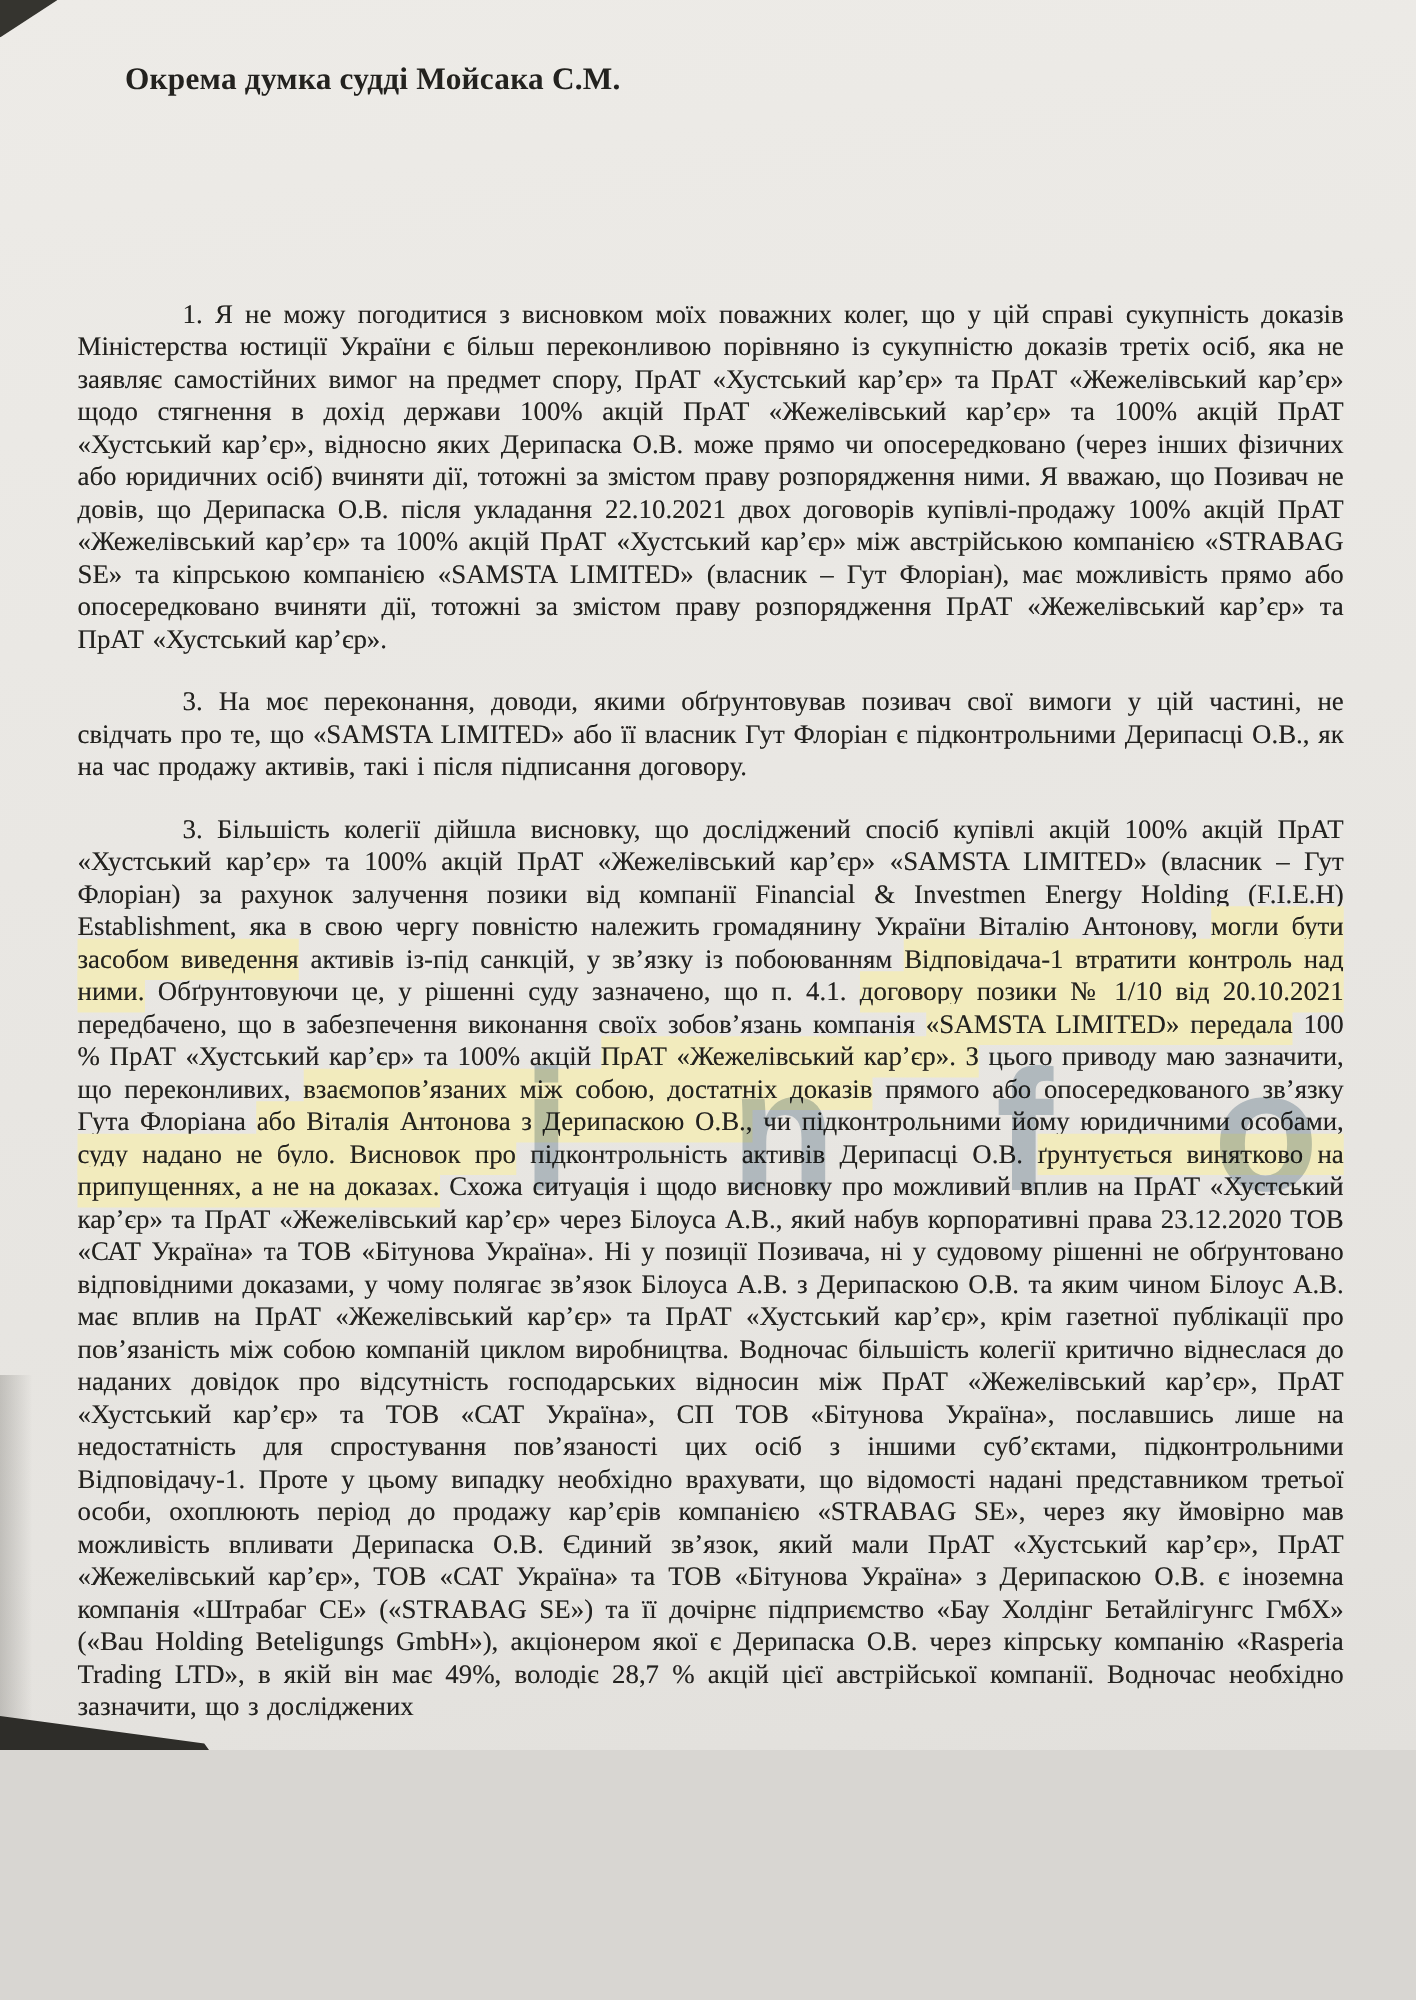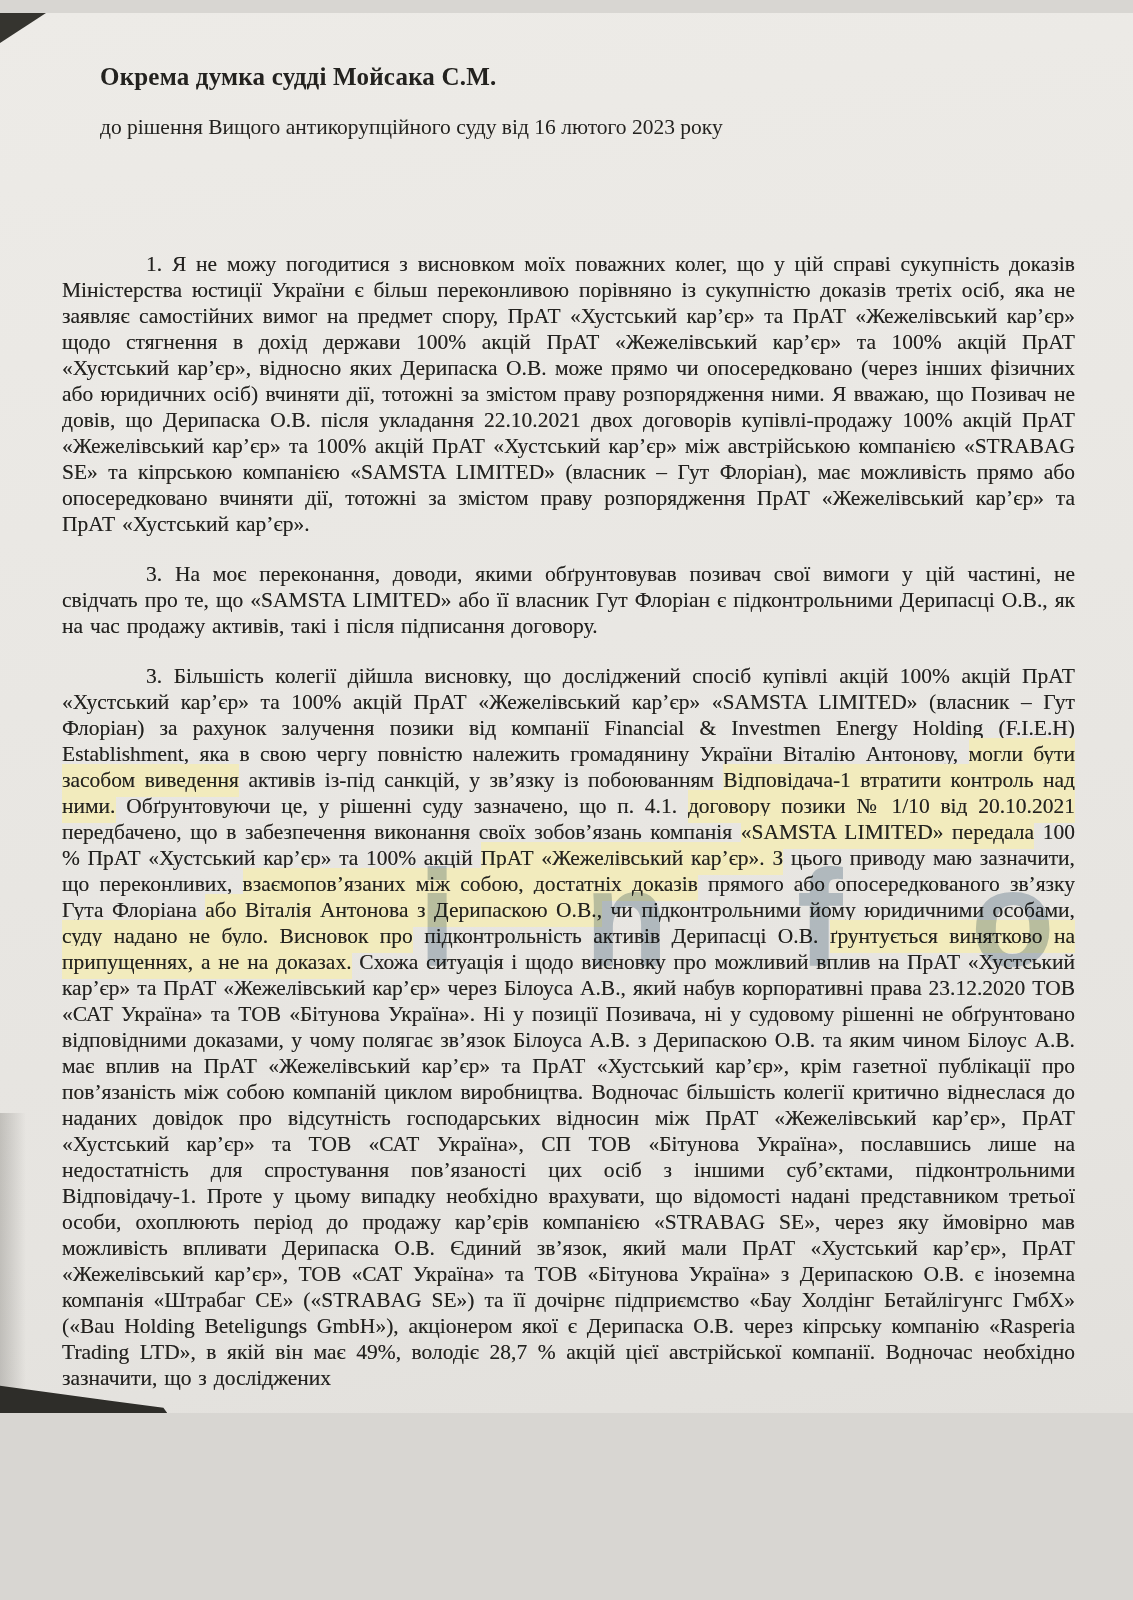--- a/index.html
+++ b/index.html
@@ -5,21 +5,20 @@
   html,body{margin:0;padding:0;}
   body{
     width:1133px;height:1600px;overflow:hidden;
     font-family:"Liberation Serif","DejaVu Serif",serif;
     background:#d8d6d2;
   }
   .page{
     position:relative;width:1133px;height:1400px;overflow:hidden;
     background:linear-gradient(172deg,#edebe7 0%,#e9e7e3 45%,#e6e4e0 80%,#e2e0dc 100%);
     color:var(--ink,#23221f);
-    margin-top:13px;
   }
   
   .corner-tl{
     position:absolute;left:0;top:0;width:46px;height:30px;
     background:#35342f;
     clip-path:polygon(0 0,100% 0,0 100%);
   }
   .edge-bl{
     position:absolute;left:0;bottom:0;width:190px;height:44px;
     background:#2e2d29;
@@ -84,21 +83,20 @@
 <body>
 
 <div class="page">
 
   <div class="corner-tl"></div>
   <div class="edge-left"></div>
   <div class="edge-bl"></div>
 
   <div class="header">
     <p class="doc-title">Окрема думка судді Мойсака С.М.</p>
-    <p class="doc-sub">до рішення Вищого антикорупційного суду від 16 лютого 2023 року</p>
   </div>
 
   <div class="wm wm-info">info</div>
 
   <div class="body-text">
       <p class="para"><span>1.  Я не можу погодитися з висновком моїх поважних колег, що у цій справі сукупність доказів Міністерства юстиції України є більш переконливою порівняно із сукупністю доказів третіх осіб, яка не заявляє самостійних вимог на предмет спору, ПрАТ «Хустський кар’єр» та ПрАТ «Жежелівський кар’єр» щодо стягнення в дохід держави 100% акцій ПрАТ «Жежелівський кар’єр» та 100% акцій ПрАТ «Хустський кар’єр», відносно яких Дерипаска О.В. може прямо чи опосередковано (через інших фізичних або юридичних осіб) вчиняти дії, тотожні за змістом праву розпорядження ними. Я вважаю, що Позивач не довів, що Дерипаска О.В. після укладання 22.10.2021 двох договорів купівлі-продажу 100% акцій ПрАТ «Жежелівський кар’єр» та 100% акцій ПрАТ «Хустський кар’єр» між австрійською компанією «STRABAG SE» та кіпрською компанією «SAMSTA LIMITED» (власник – Гут Флоріан), має можливість прямо або опосередковано вчиняти дії, тотожні за змістом праву розпорядження ПрАТ «Жежелівський кар’єр» та ПрАТ «Хустський кар’єр».</span></p>
       <p class="para"><span>3.  На моє переконання, доводи, якими обґрунтовував позивач свої вимоги у цій частині, не свідчать про те, що «SAMSTA LIMITED» або її власник Гут Флоріан є підконтрольними Дерипасці О.В., як на час продажу активів, такі і після підписання договору.</span></p>
       <p class="para"><span>3.  Більшість колегії дійшла висновку, що досліджений спосіб купівлі акцій 100% акцій ПрАТ «Хустський кар’єр» та 100% акцій ПрАТ «Жежелівський кар’єр» «SAMSTA LIMITED» (власник – Гут Флоріан) за рахунок залучення позики від компанії Financial &amp; Investmen Energy Holding (F.I.E.H) Establishment, яка в свою чергу повністю належить громадянину України Віталію Антонову, </span><span class="hl">могли бути засобом виведення</span><span> активів із-під санкцій, у зв’язку із побоюванням </span><span class="hl">Відповідача-1 втратити контроль над ними.</span><span> Обґрунтовуючи це, у рішенні суду зазначено, що п. 4.1. </span><span class="hl">договору позики № 1/10 від 20.10.2021</span><span> передбачено, що в забезпечення виконання своїх зобов’язань компанія </span><span class="hl">«SAMSTA LIMITED» передала</span><span> 100 % ПрАТ «Хустський кар’єр» та 100% акцій </span><span class="hl">ПрАТ «Жежелівський кар’єр». З</span><span> цього приводу маю зазначити, що переконливих, </span><span class="hl">взаємопов’язаних між собою, достатніх доказів</span><span> прямого або опосередкованого зв’язку Гута Флоріана </span><span class="hl">або Віталія Антонова з Дерипаскою О.В.,</span><span> чи підконтрольними йому юридичними особами, </span><span class="hl">суду надано не було. Висновок про</span><span> підконтрольність активів Дерипасці О.В. </span><span class="hl">ґрунтується винятково на припущеннях, а не на доказах.</span><span> Схожа ситуація і щодо висновку про можливий вплив на ПрАТ «Хустський кар’єр» та ПрАТ «Жежелівський кар’єр» через Білоуса А.В., який набув корпоративні права 23.12.2020 ТОВ «САТ Україна» та ТОВ «Бітунова Україна». Ні у позиції Позивача, ні у судовому рішенні не обґрунтовано відповідними доказами, у чому полягає зв’язок Білоуса А.В. з Дерипаскою О.В. та яким чином Білоус А.В. має вплив на ПрАТ «Жежелівський кар’єр» та ПрАТ «Хустський кар’єр», крім газетної публікації про пов’язаність між собою компаній циклом виробництва. Водночас більшість колегії критично віднеслася до наданих довідок про відсутність господарських відносин між ПрАТ «Жежелівський кар’єр», ПрАТ «Хустський кар’єр» та ТОВ «САТ Україна», СП ТОВ «Бітунова Україна», пославшись лише на недостатність для спростування пов’язаності цих осіб з іншими суб’єктами, підконтрольними Відповідачу-1. Проте у цьому випадку необхідно врахувати, що відомості надані представником третьої особи, охоплюють період до продажу кар’єрів компанією «STRABAG SE», через яку ймовірно мав можливість впливати Дерипаска О.В. Єдиний зв’язок, який мали ПрАТ «Хустський кар’єр», ПрАТ «Жежелівський кар’єр», ТОВ «САТ Україна» та ТОВ «Бітунова Україна» з Дерипаскою О.В. є іноземна компанія «Штрабаг СЕ» («STRABAG SE») та її дочірнє підприємство «Бау Холдінг Бетайлігунгс ГмбХ» («Bau Holding Beteligungs GmbH»), акціонером якої є Дерипаска О.В. через кіпрську компанію «Rasperia Trading LTD», в якій він має 49%, володіє 28,7 % акцій цієї австрійської компанії. Водночас необхідно зазначити, що з досліджених</span></p>
     </div>
 

